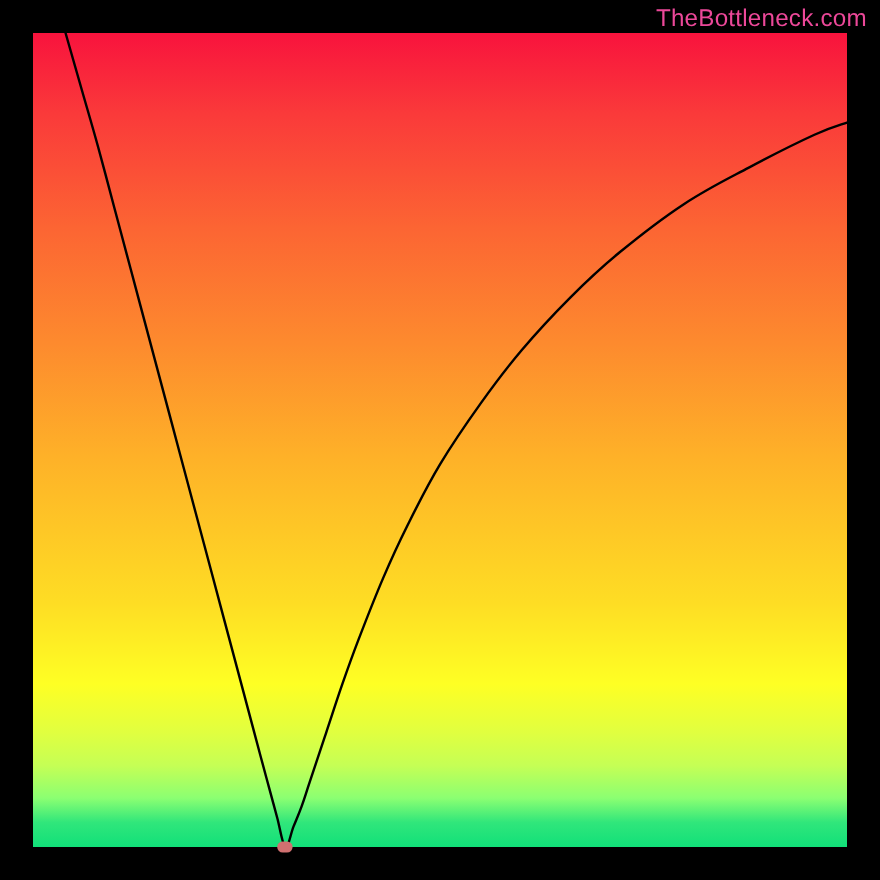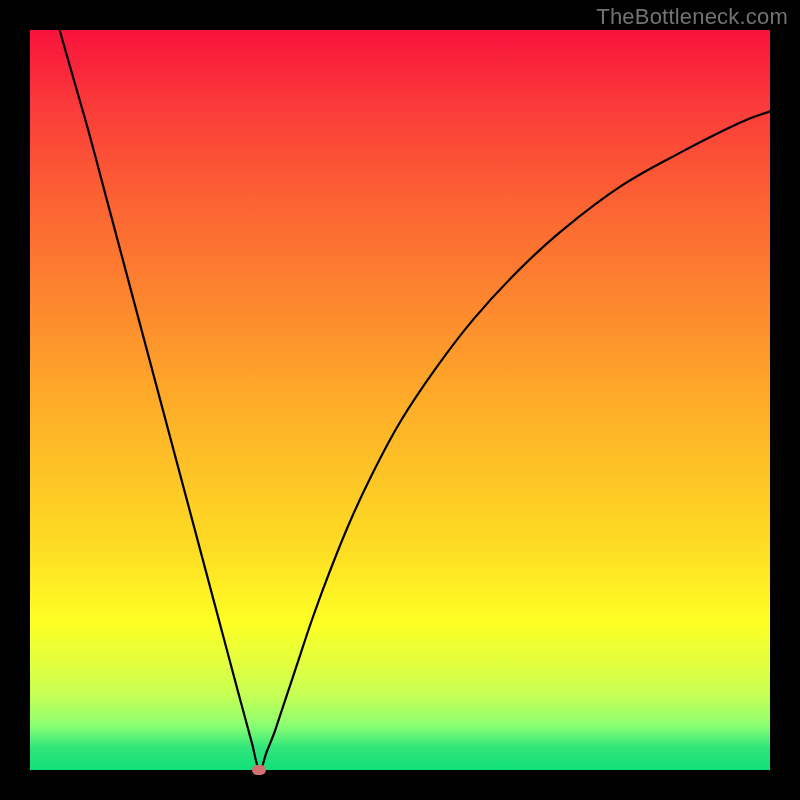--- a/index.html
+++ b/index.html
@@ -38,21 +38,21 @@
       #c5ff55 90%,
       #8bff72 94%,
       #30e67b 97%,
       #11e079 100%
     );
   }
   .watermark {
     position: absolute;
     top: 4px;
     right: 12px;
-    color: #737373;
+    color: #ec4899;
     font-size: 22px;
     font-weight: 500;
     letter-spacing: 0.2px;
     user-select: none;
   }
   svg.curve {
     position: absolute;
     left: 0;
     top: 0;
     width: 740px;

